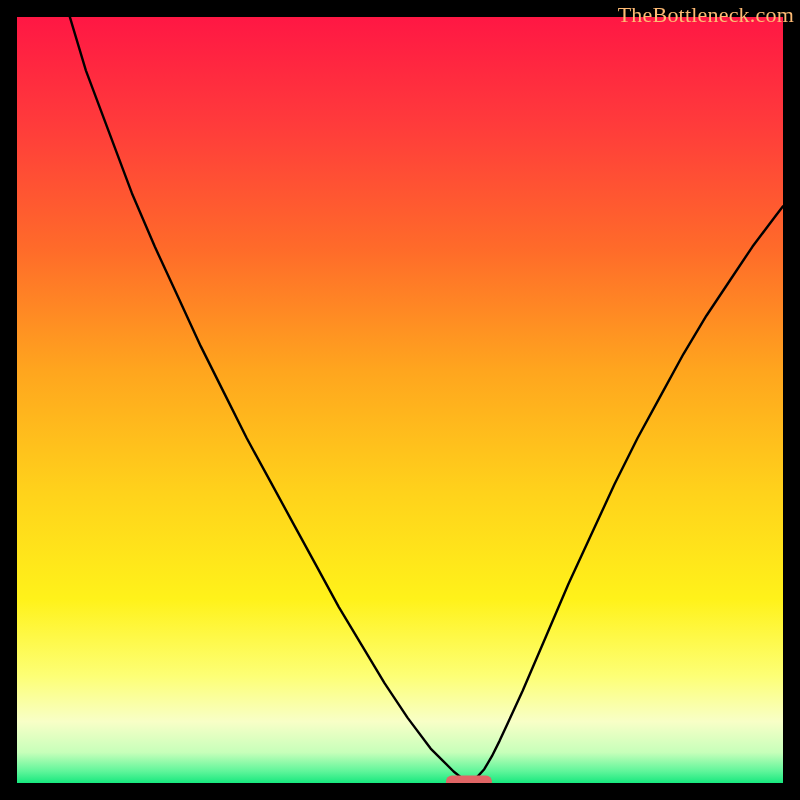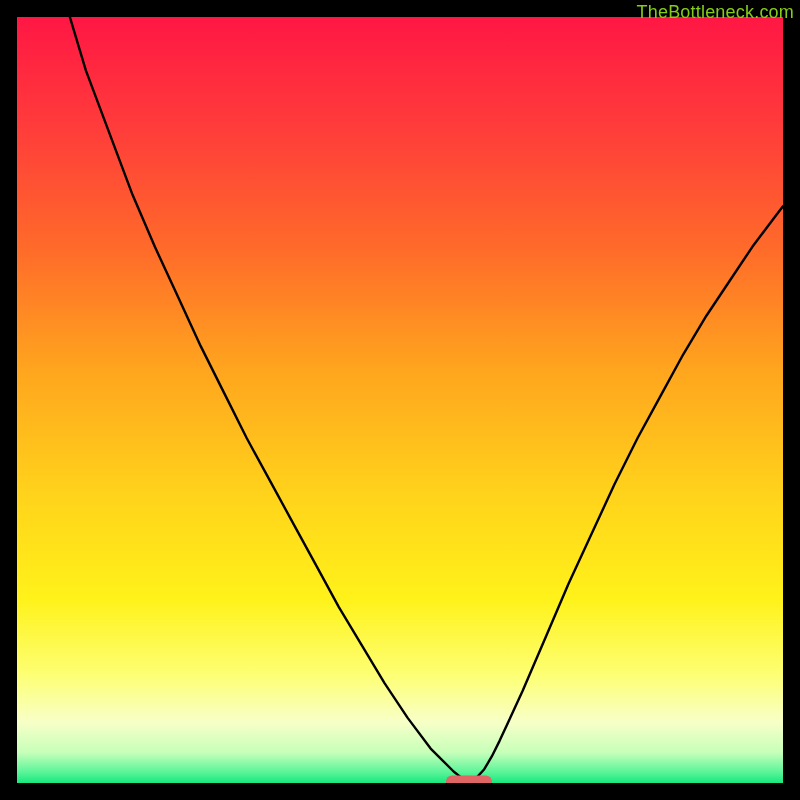--- a/index.html
+++ b/index.html
@@ -13,23 +13,23 @@
   .wrap {
     position: relative;
     width: 800px;
     height: 800px;
     background: #000;
   }
   .watermark {
     position: absolute;
     top: 2px;
     right: 6px;
-    font-family: Liberation Sans, sans-serif;
-    font-size: 18px;
-    color: #84cc16;
+    font-family: Liberation Serif, serif;
+    font-size: 22px;
+    color: #fdba74;
     letter-spacing: 0.2px;
     z-index: 5;
   }
   .plot {
     position: absolute;
     left: 17px;
     top: 17px;
     width: 766px;
     height: 766px;
   }

